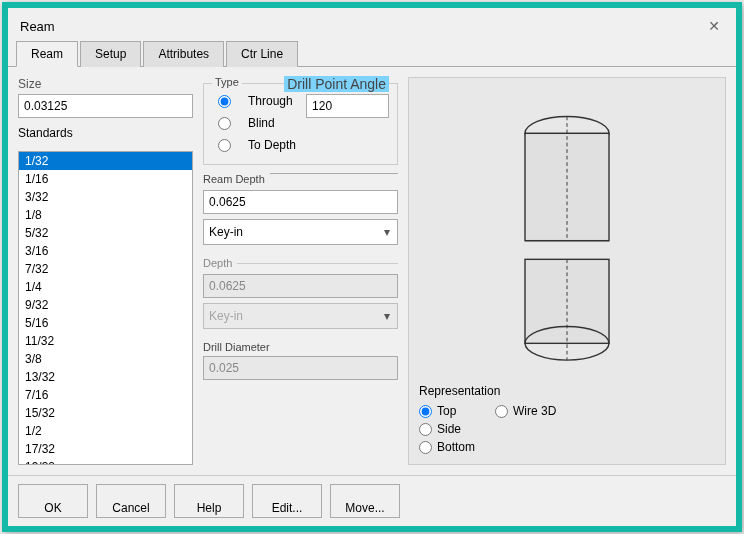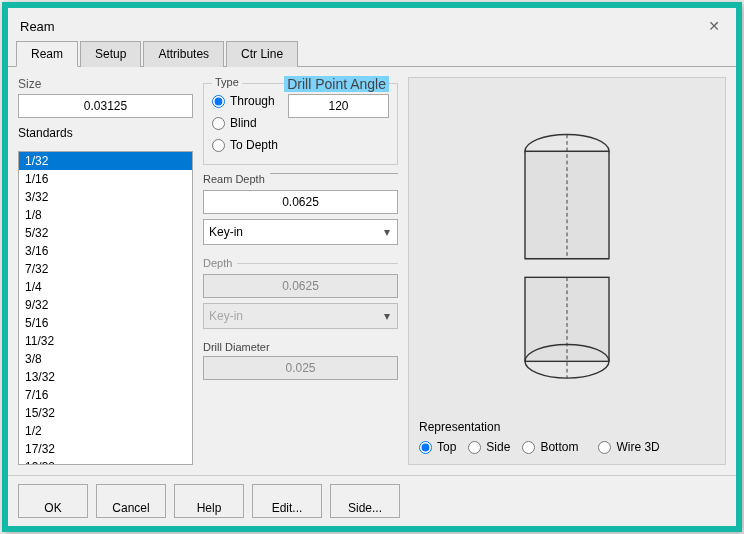--- a/index.html
+++ b/index.html
@@ -103,21 +103,20 @@
       color: #555;
       margin-bottom: 3px;
     }
     .text-input {
       width: 100%;
       height: 24px;
       border: 1px solid #aaa;
       background: white;
       padding: 2px 5px;
       font-size: 12px;
-      text-align: center;
     }
     .text-input:disabled {
       background: #e8e8e8;
       color: #888;
     }
     .standards-label {
       font-size: 12px;
       margin-bottom: 3px;
     }
     .list-container {
@@ -139,23 +138,24 @@
       font-size: 12px;
       white-space: nowrap;
     }
     .list-item.selected {
       background: #0078d4;
       color: white;
     }
     .radio-row {
       display: flex;
       align-items: center;
-      gap: 5px;
+      gap: 17px;
       margin-bottom: 4px;
       font-size: 12px;
+      margin-left: 6px;
     }
     .radio-row input[type="radio"] {
       margin: 0;
     }
     .ream-depth-label {
       font-size: 11px;
       color: #444;
       display: flex;
       gap: 5px;
       margin-bottom: 5px;
@@ -227,22 +227,22 @@
     .rep-title {
       font-size: 12px;
       margin-bottom: 6px;
     }
     .rep-options {
       display: flex;
       gap: 20px;
     }
     .rep-col {
       display: flex;
-      flex-direction: row;
-      gap: 12px;
+      flex-direction: column;
+      gap: 4px;
     }
     .rep-radio-row {
       display: flex;
       align-items: center;
       gap: 5px;
       font-size: 12px;
     }
     
     .button-row {
       display: flex;
@@ -423,15 +423,15 @@
       </div>
     </div>
 
   </div>
 
   <div class="button-row">
     <button class="btn">OK</button>
     <button class="btn">Cancel</button>
     <button class="btn">Help</button>
     <button class="btn">Edit...</button>
-    <button class="btn">Side...</button>
+    <button class="btn">Move...</button>
   </div>
 </div>
 
 </body></html>

